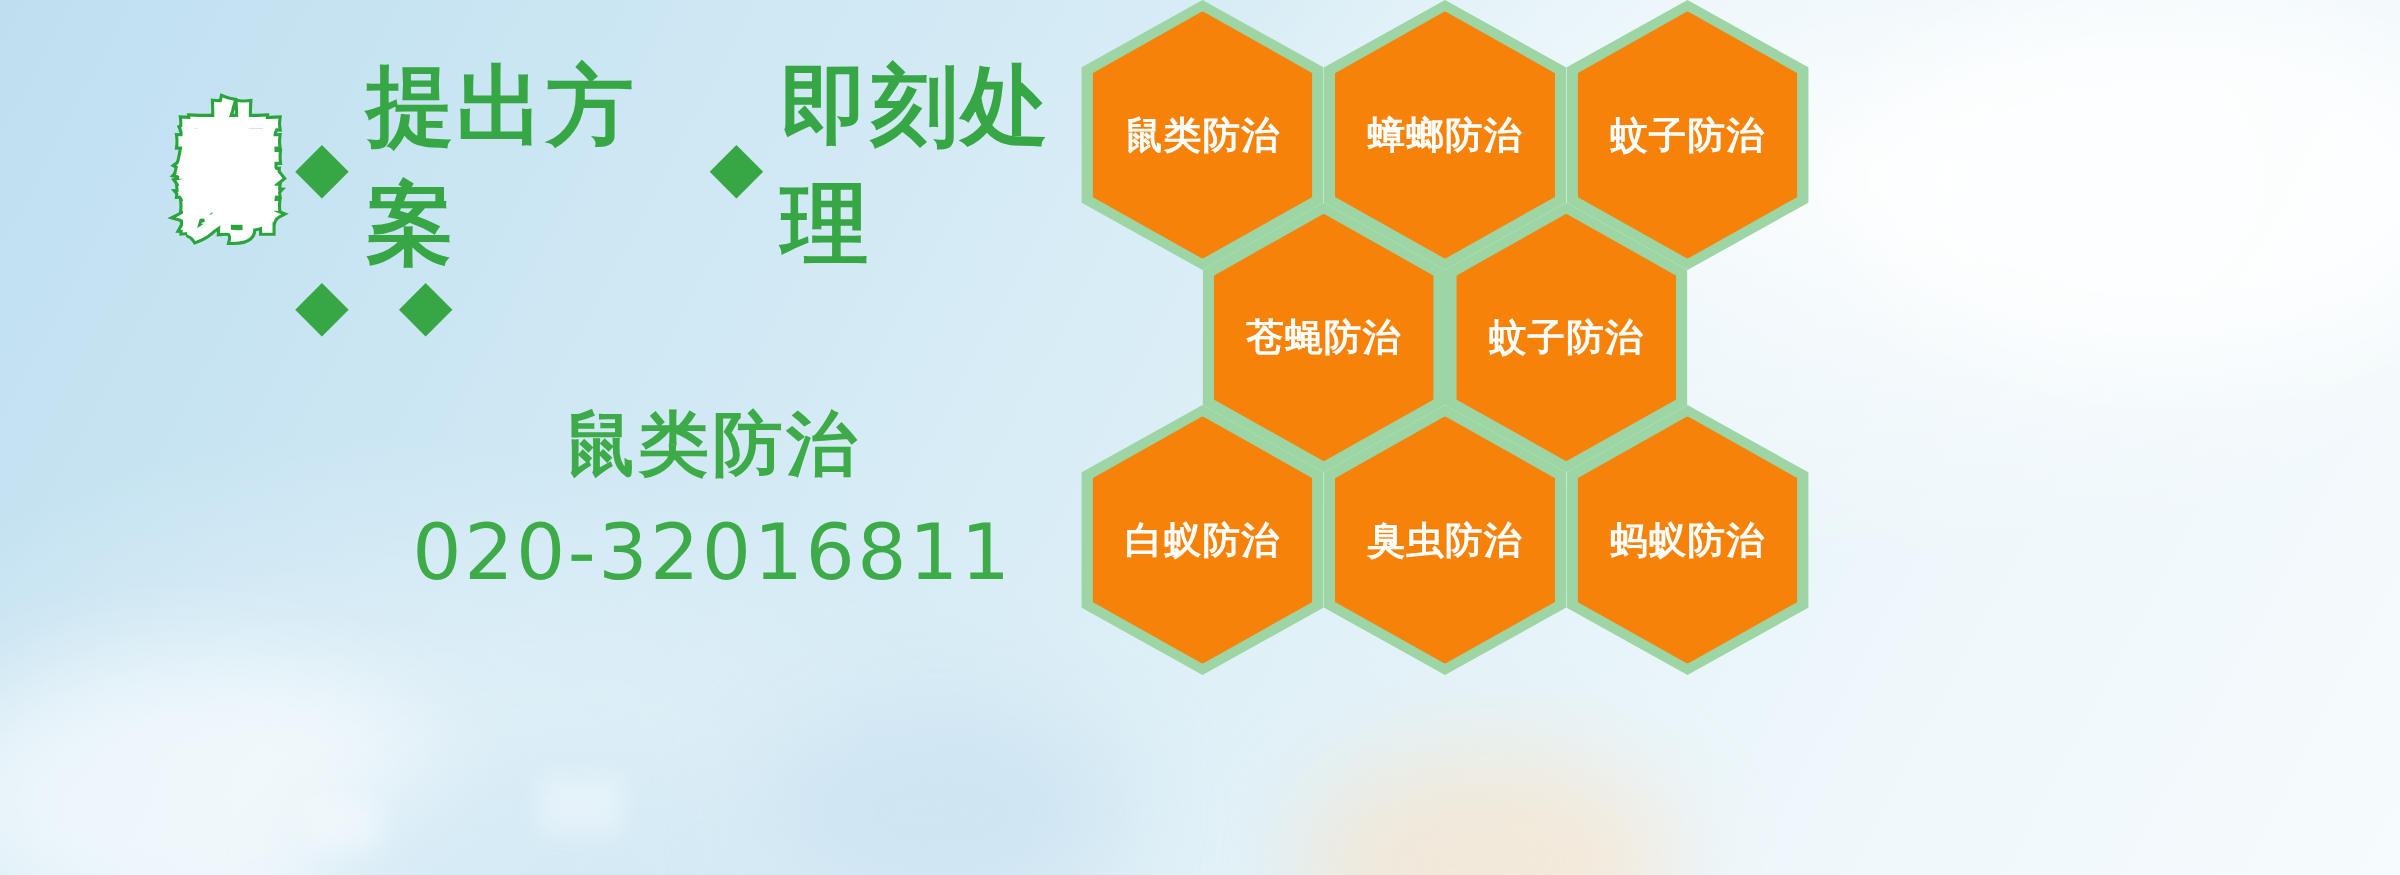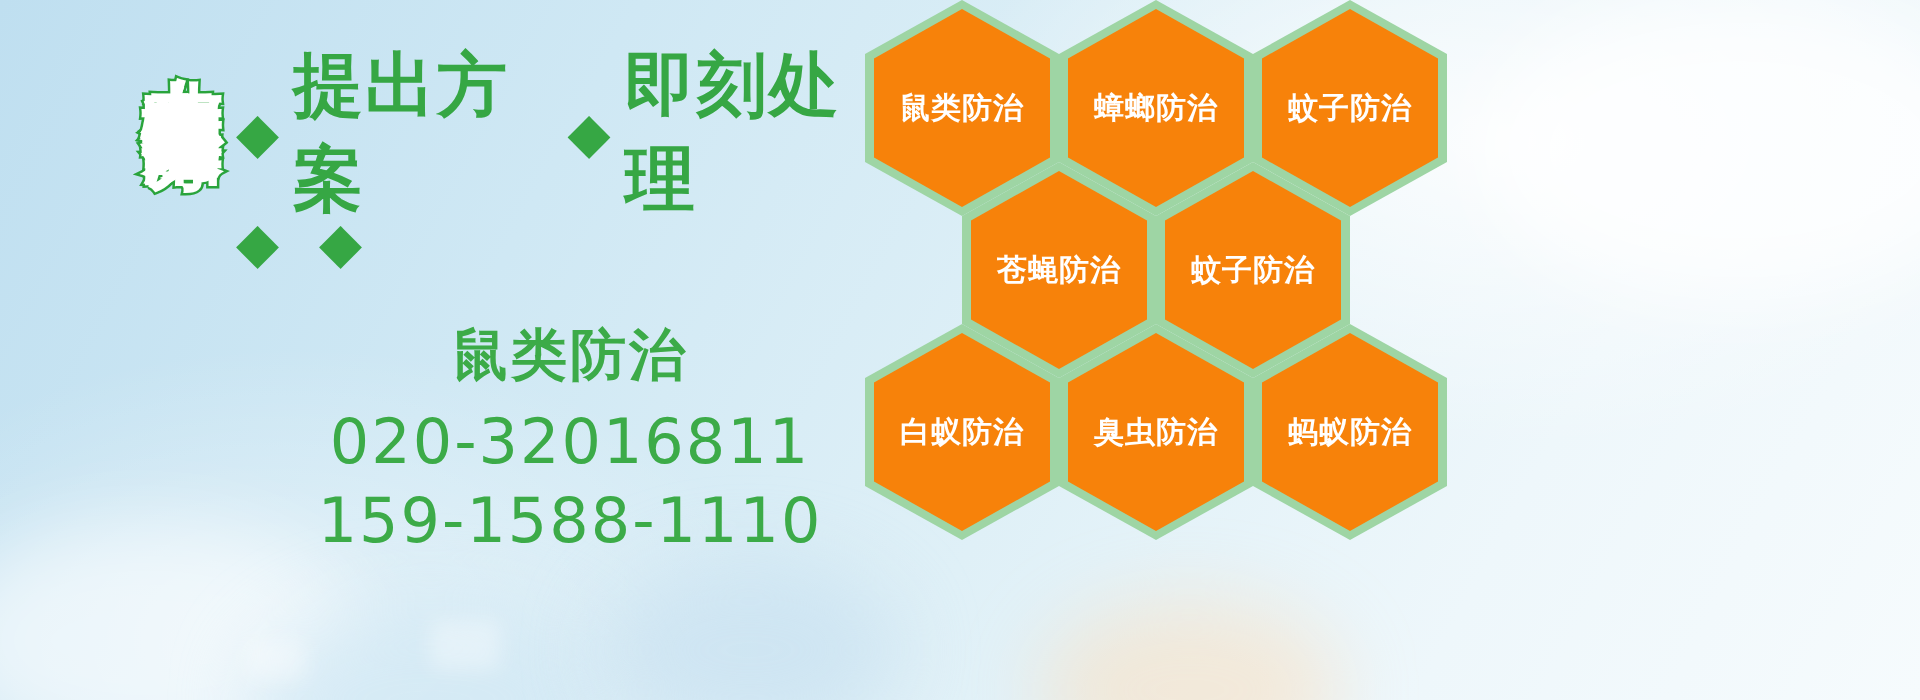--- a/index.html
+++ b/index.html
@@ -122,21 +122,20 @@
       <div class="feature-item">
         <span class="diamond">◆</span>
       </div>
     </div>
 
   </div>
 
   <div id="contact">
     <div id="contact-title">鼠类防治</div>
     <div class="phone">020-32016811</div>
-    <div class="phone">159-1588-1110</div>
   </div>
 
   <div id="honeycomb">
 
     <div class="hex" style="left:20px;top:18px;">
       <div class="inner">
         <span class="hex-label">鼠类防治</span>
       </div>
     </div>
     <div class="hex" style="left:214px;top:18px;">

